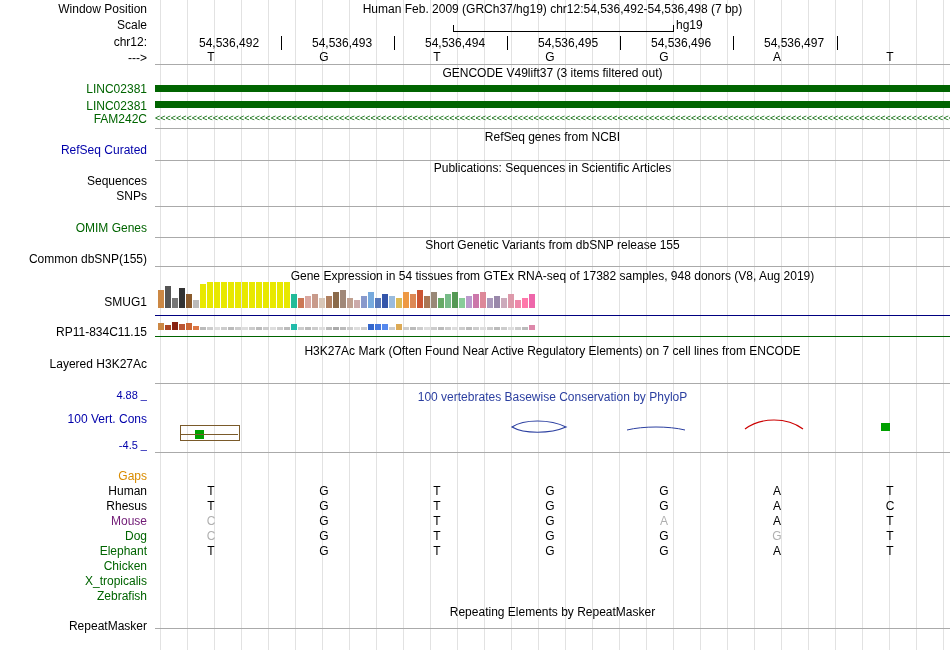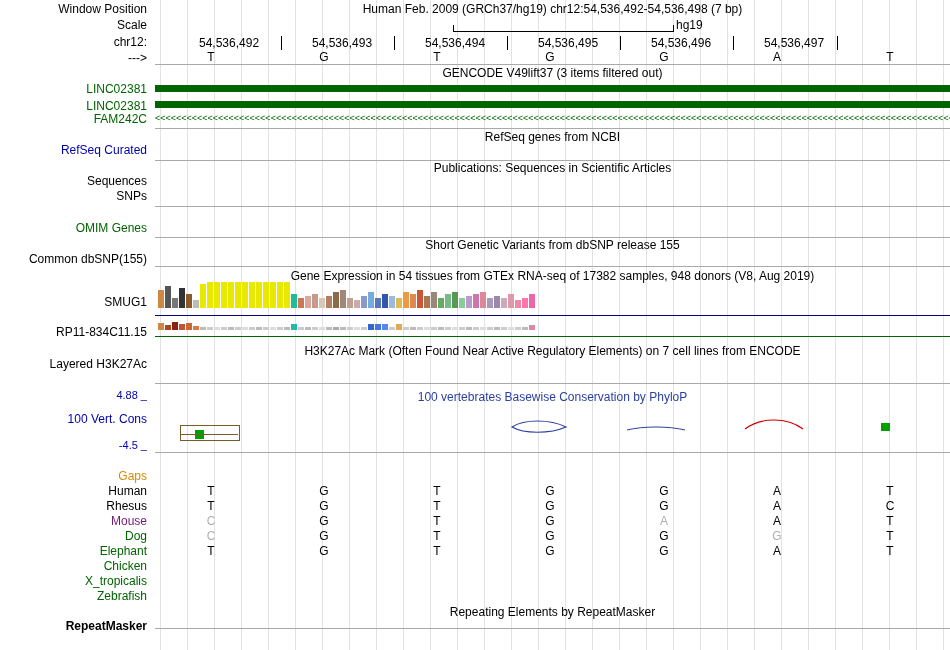--- a/index.html
+++ b/index.html
@@ -96,21 +96,21 @@
 
     <div class="lbl" style="top:485px;right:8px;">Human</div>
     <div class="lbl" style="top:500px;right:8px;">Rhesus</div>
     <div class="lbl" style="top:515px;right:8px;color:#701a75;">Mouse</div>
     <div class="lbl" style="top:530px;right:8px;color:#006400;">Dog</div>
     <div class="lbl" style="top:545px;right:8px;color:#006400;padding-left:44px;">Elephant</div>
     <div class="lbl" style="top:560px;right:8px;color:#006400;">Chicken</div>
     <div class="lbl" style="top:575px;right:8px;color:#006400;">X_tropicalis</div>
     <div class="lbl" style="top:590px;right:8px;color:#006400;">Zebrafish</div>
 
-    <div class="lbl" style="top:620px;right:8px;font-weight:bold;">RepeatMasker</div>
+    <div class="lbl" style="top:620px;right:8px;">RepeatMasker</div>
   </div>
 
   <div id="tracks">
 
     <div class="vline" style="left:5px;"></div>
     <div class="vline" style="left:32px;"></div>
     <div class="vline" style="left:59px;"></div>
     <div class="vline" style="left:86px;"></div>
     <div class="vline" style="left:113px;"></div>
     <div class="vline" style="left:140px;"></div>

